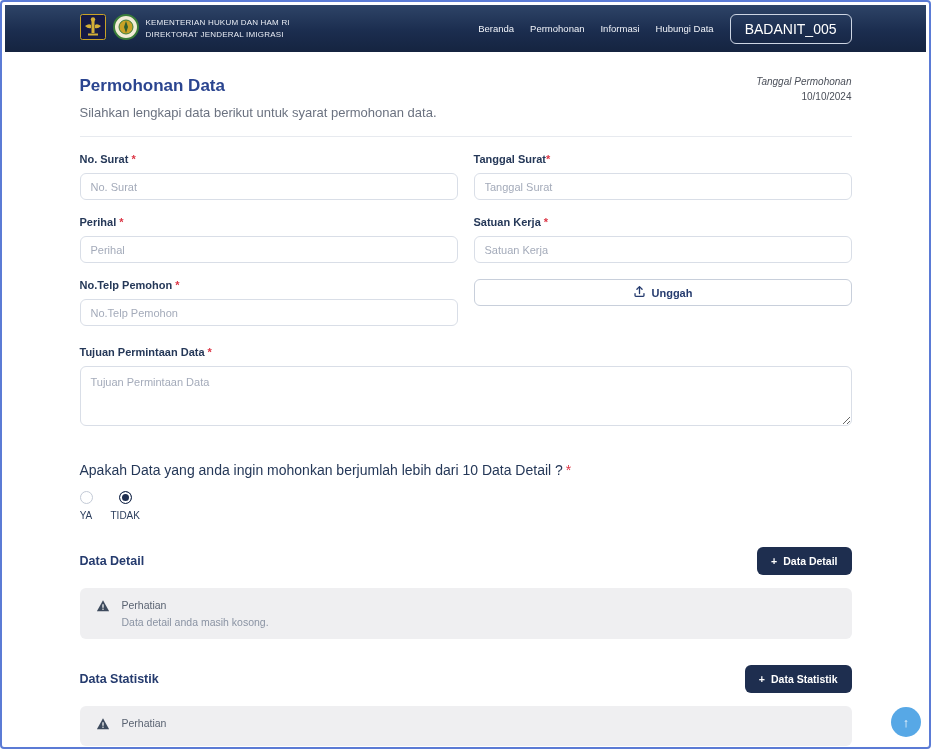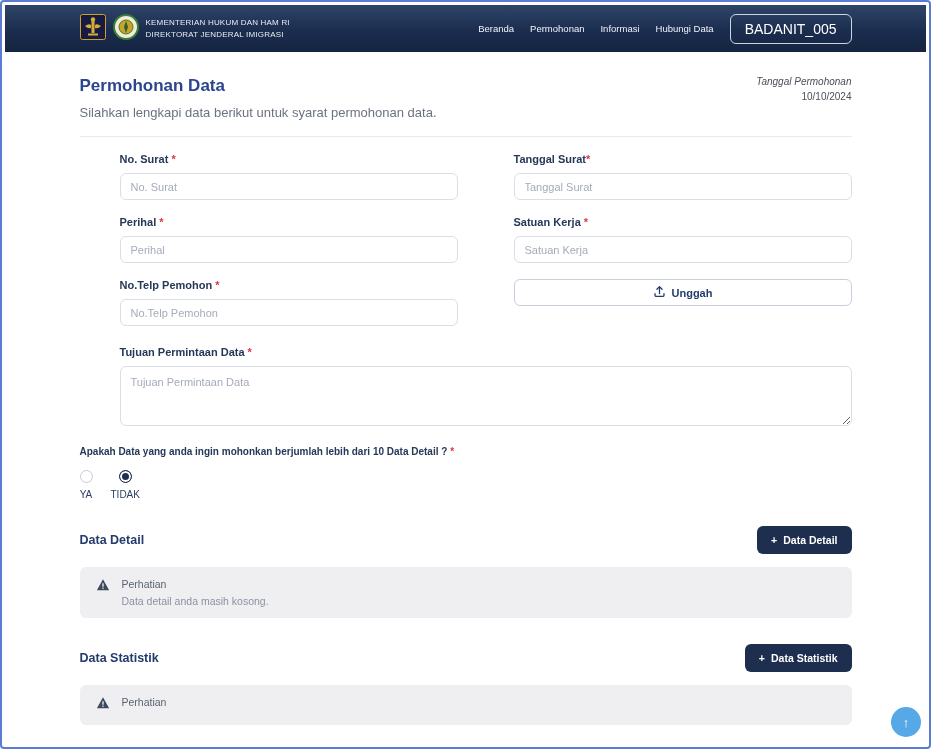--- a/index.html
+++ b/index.html
@@ -30,42 +30,42 @@
   .container { width:772px; margin:0 auto; padding-top:24px; }
   .page-head { display:flex; justify-content:space-between; align-items:flex-start; }
   .page-title { color:#2b4590; font-size:17px; font-weight:bold; }
   .page-sub { color:#6b7280; font-size:13px; margin-top:9px; }
   .date-block { text-align:right; color:#4a4f59; font-size:10px; }
   .date-label { font-style:italic; }
   .date-value { margin-top:4px; }
   .hr { border:none; border-top:1px solid #e7eaef; margin-top:16px; }
   
   .grid2 { display:grid; grid-template-columns:1fr 1fr; column-gap:16px; }
-  .field { margin-top:16px;margin-left:40px; }
+  .field { margin-top:16px; }
   .field label { display:block; font-size:11px; font-weight:bold; color:#253858; margin-bottom:8px; }
   .req { color:#dc3545; margin-left:3px; }
   .req.tight { margin-left:0; }
   .note { color:#dc3545; font-weight:bold; font-size:10.5px; margin-left:8px; }
   .input {
     width:100%; height:27px; border:1px solid #d9dee7; border-radius:6px;
     padding:0 10px; font-size:11px; color:#3a4150; background:#fff;
     font-family:"Liberation Sans", sans-serif;
   }
   .input::placeholder, textarea::placeholder { color:#a4abba; }
   .upload-btn {
     width:100%; height:27px; border:1px solid #c8cfdb; border-radius:6px; background:#fff;
     color:#253b6e; font-size:11px; font-weight:bold; cursor:pointer;
     display:flex; align-items:center; justify-content:center; gap:6px;
     font-family:"Liberation Sans", sans-serif;
     text-align:right;
   }
   textarea.input { height:60px; padding:8px 10px; resize:vertical; line-height:1.4; }
   
   .section-title { color:#2b4590; font-size:15px; font-weight:bold; margin-top:38px; }
-  .question { color:#253858; font-size:10px; font-weight:bold; margin-top:16px; }
+  .question { color:#253858; font-size:14px; font-weight:normal; margin-top:32px; }
   .radios { display:flex; align-items:center; gap:18px; margin-top:13px; }
   .radio-opt { display:flex; align-items:center; gap:6px; font-size:10px; color:#2c3e5d; cursor:pointer;flex-direction:column; }
   .rdot { width:13px; height:13px; border-radius:50%; display:inline-block; }
   .rdot.off { border:1.5px solid #c3cad6; background:#fff; }
   .rdot.on  { border:1.5px solid #1e2e4f; background:#1e2e4f; box-shadow:inset 0 0 0 2px #ffffff; }
   .subsec { display:flex; justify-content:space-between; align-items:center; margin-top:26px; }
   .subsec-title { color:#253b6e; font-size:12.5px; font-weight:bold; }
   .add-btn {
     background:#1e2e4f; color:#ffffff; border:none; border-radius:6px;
     font-size:10.5px; font-weight:bold; padding:8px 14px; cursor:pointer;

